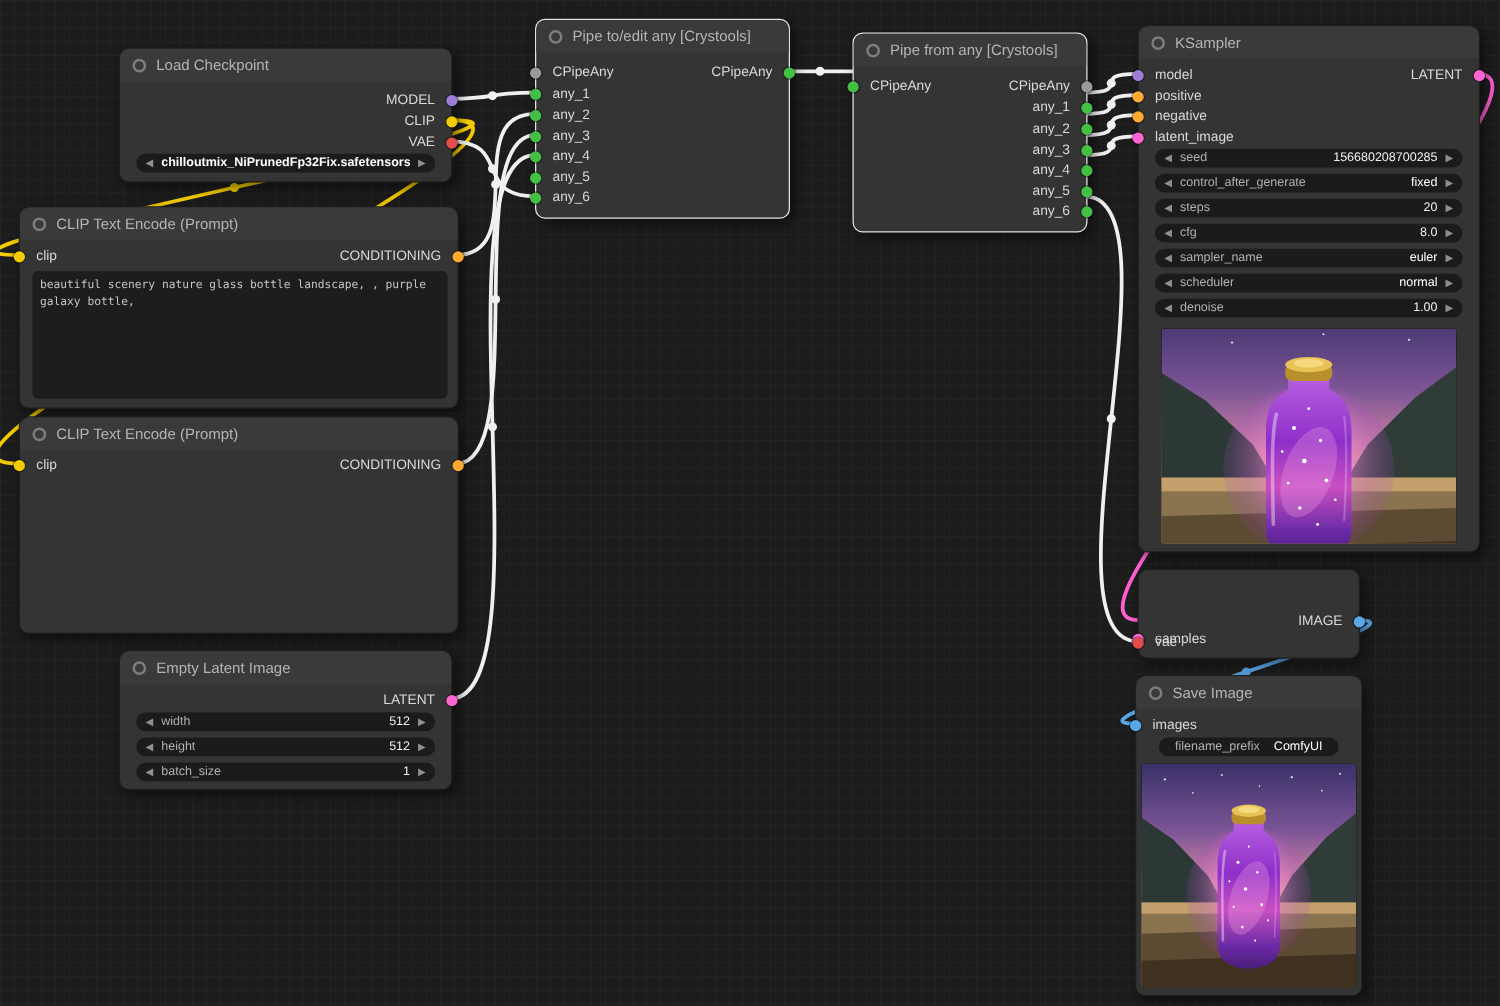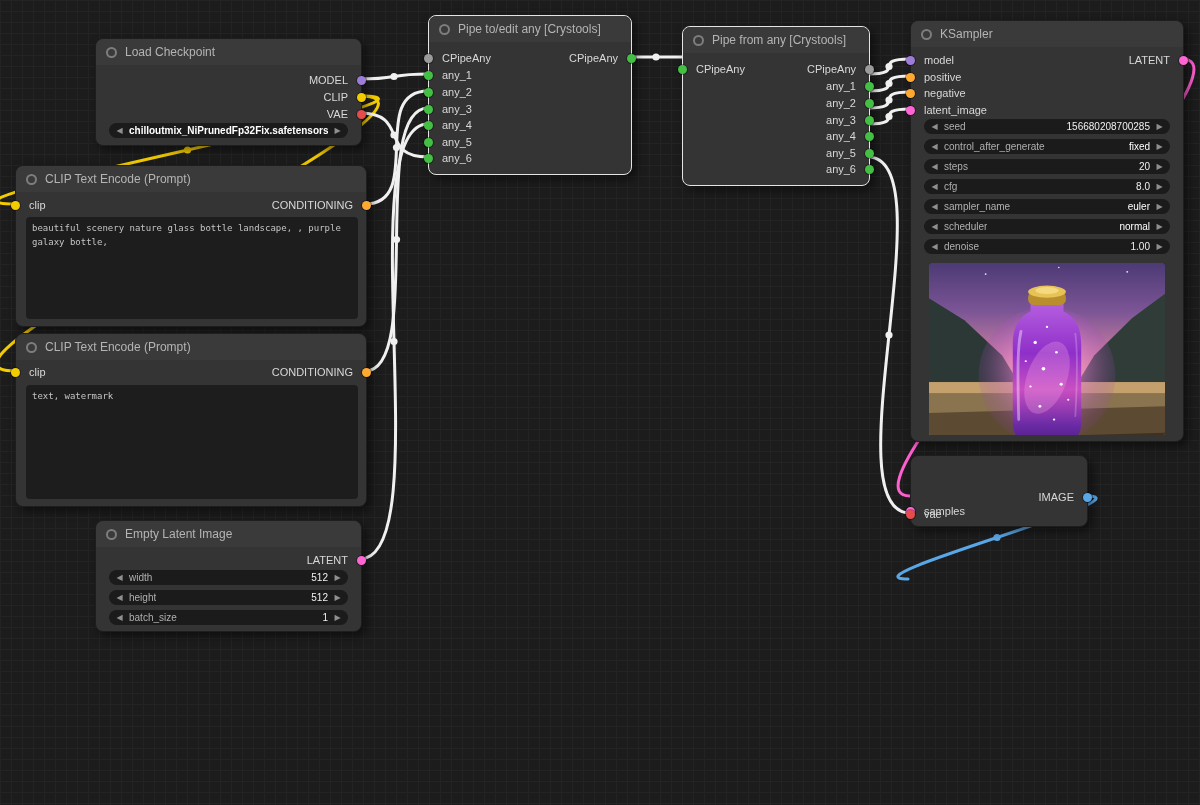--- a/index.html
+++ b/index.html
@@ -154,21 +154,20 @@
     <div class="ntitle"><span class="tdot"></span><span>CLIP Text Encode (Prompt)</span></div>
     <div class="port in" style="top:31px"><span class="pdot" style="background-color: rgb(242, 203, 0);"></span><span>clip</span></div>
     <div class="port out" style="top:31px"><span>CONDITIONING</span><span class="pdot" style="background-color: rgb(255, 169, 49);"></span></div>
     <div class="ntext" style="left:10px;right:8px;top:51px;height:102px">beautiful scenery nature glass bottle landscape, , purple galaxy bottle,</div>
   </div>
 
   <div class="node" style="left:15px;top:333px;width:350px;height:172px">
     <div class="ntitle"><span class="tdot"></span><span>CLIP Text Encode (Prompt)</span></div>
     <div class="port in" style="top:30px"><span class="pdot" style="background-color: rgb(242, 203, 0);"></span><span>clip</span></div>
     <div class="port out" style="top:30px"><span>CONDITIONING</span><span class="pdot" style="background-color: rgb(255, 169, 49);"></span></div>
-    <div class="ntext" style="left:10px;right:8px;top:51px;height:114px">text, watermark</div>
   </div>
 
   <div class="node" style="left:95px;top:520px;width:265px;height:110px">
     <div class="ntitle"><span class="tdot"></span><span>Empty Latent Image</span></div>
     <div class="port out" style="top:31px"><span>LATENT</span><span class="pdot" style="background-color: rgb(255, 100, 213);"></span></div>
     <div class="widget" style="top:49px">
         <span class="warr">◀</span>
         <span class="wlab">width</span>
         <span class="wval">512</span>
         <span class="warr">▶</span>
@@ -266,13 +265,26 @@
         </svg>
     </div>
   </div>
 
   <div class="node" style="left:910px;top:455px;width:176px;height:70px">
     <div class="port in" style="top:47px"><span class="pdot" style="background-color: rgb(255, 100, 213);"></span><span>samples</span></div>
     <div class="port in" style="top:50px"><span class="pdot" style="background-color: rgb(229, 77, 77);"></span><span>vae</span></div>
     <div class="port out" style="top:33px"><span>IMAGE</span><span class="pdot" style="background-color: rgb(90, 167, 232);"></span></div>
   </div>
 
+  <div class="node" style="left:908px;top:540px;width:180px;height:255px">
+    <div class="ntitle"><span class="tdot"></span><span>Save Image</span></div>
+    <div class="port in" style="top:31px"><span class="pdot" style="background-color: rgb(90, 167, 232);"></span><span>images</span></div>
+    <div class="widget" style="top:49px;left:18px;right:18px">
+        <span class="wlab" style="margin-left:8px">filename_prefix</span>
+        <span class="wval b" style="margin-right:8px">ComfyUI</span>
+      </div>
+    <div class="preview" style="left:4px;right:4px;top:70px;height:179px">
+      <svg viewBox="0 0 200 200" preserveAspectRatio="none">
+          <use href="#bottle-scene"></use>
+        </svg>
+    </div>
+  </div>
 </div>
 
 </body></html>

